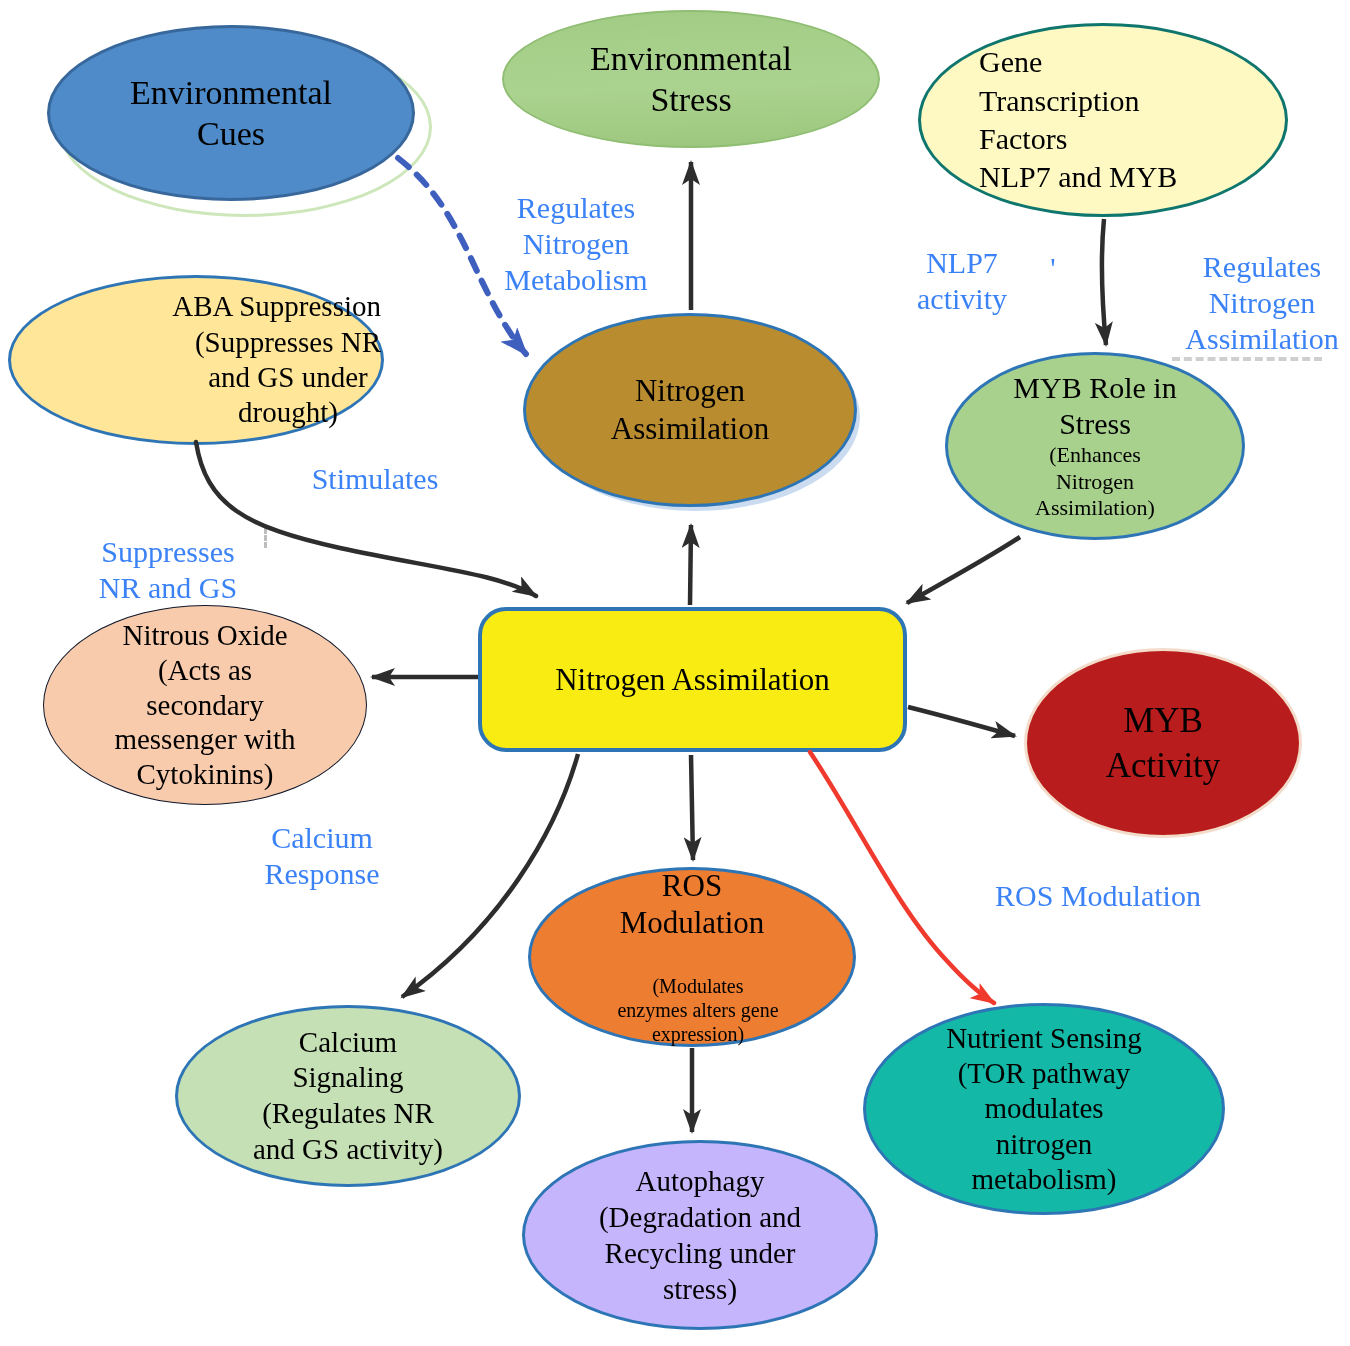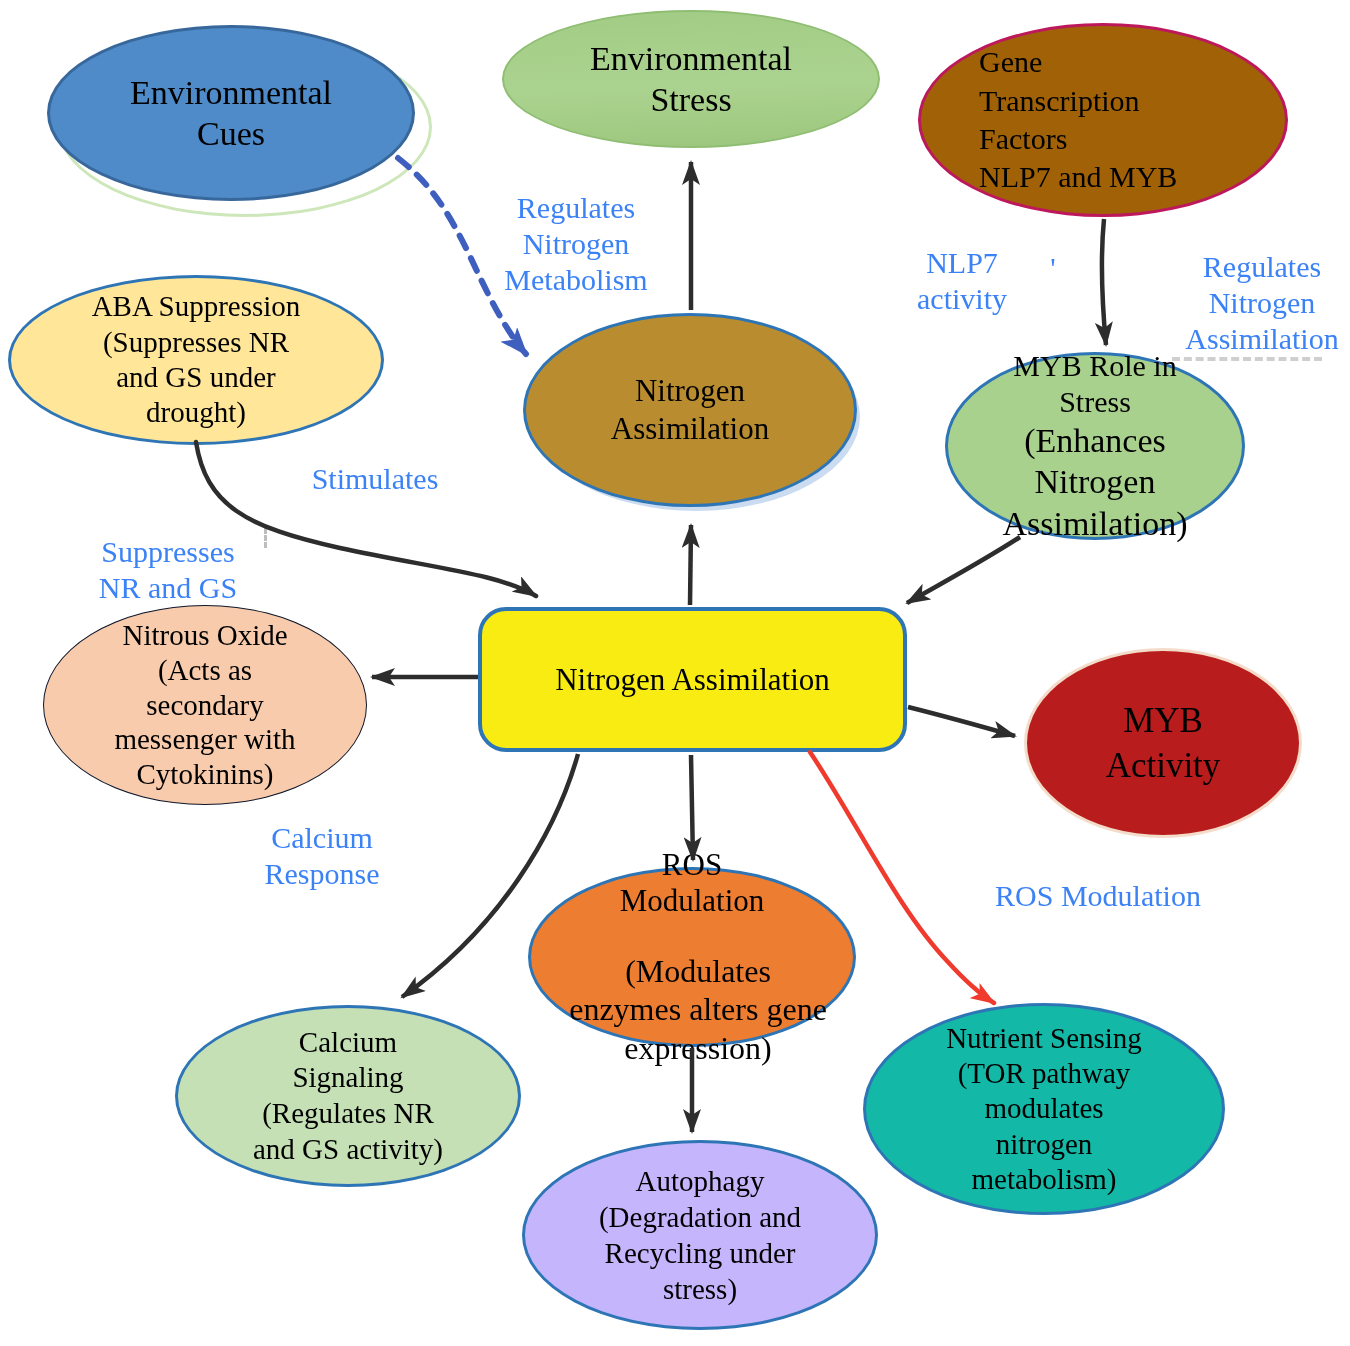--- a/index.html
+++ b/index.html
@@ -14,30 +14,30 @@
   }
   .node .t,.node .d{white-space:pre-line;display:block;}
   .lbl{
     position:absolute;z-index:4;transform:translate(-50%,-50%);white-space:pre-line;
     text-align:center;font-size:30px;line-height:1.2;color:#3b82f6;
   }
   
   #n-env-cues-back{left:58px;top:37px;width:368px;height:174px;border:3px solid #cde6ba;border-radius:50%;position:absolute;z-index:1;}
   #n-env-cues{left:47px;top:25px;width:368px;height:176px;background:#4e8bc8;border:3px solid #38679b;font-size:34px;}
   #n-env-stress{left:502px;top:10px;width:378px;height:138px;background:linear-gradient(178deg,#a2cc85 0%,#abd390 55%,#9cc67c 100%);border:2px solid #8fbe73;font-size:34px;}
-  #n-gene-tf{left:918px;top:23px;width:370px;height:194px;background:#a16207;border:3px solid #be185d;font-size:30px;align-items:flex-start;text-align:left;padding-left:58px;line-height:1.28;}
-  #n-aba{left:8px;top:275px;width:376px;height:170px;background:#ffe699;border:3px solid #2e75b6;font-size:29px;line-height:1.22;}
+  #n-gene-tf{left:918px;top:23px;width:370px;height:194px;background:#fef9c3;border:3px solid #0f766e;font-size:30px;align-items:flex-start;text-align:left;padding-left:58px;line-height:1.28;}
+  #n-aba{left:8px;top:275px;width:376px;height:170px;background:#ffe699;border:3px solid #2e75b6;font-size:29px;line-height:1.22;align-items:flex-end;}
   #n-brown{left:523px;top:313px;width:334px;height:194px;background:#b98c30;border:3px solid #2e75b6;font-size:31px;box-shadow:6px 7px 0 -3px #cbdcf1;}
   #n-myb-role{left:945px;top:352px;width:300px;height:188px;background:#a9d18e;border:3px solid #2e75b6;font-size:30px;line-height:1.2;}
-  #n-myb-role .d{font-size:34px;line-height:1.22;}
+  #n-myb-role .d{font-size:22px;line-height:1.22;}
   #n-hub{left:478px;top:607px;width:429px;height:145px;background:#f8ec12;border:4px solid #2e75b6;border-radius:28px;font-size:31px;line-height:1.28;}
   #n-nitrous{left:43px;top:605px;width:324px;height:200px;background:#f8cbad;border:1px solid #0f172a;font-size:29px;line-height:1.2;}
   #n-myb-act{left:1024px;top:648px;width:278px;height:190px;background:#b91c1c;border:3px solid #f3dcc9;font-size:35px;line-height:1.3;}
   #n-ros{left:528px;top:867px;width:328px;height:180px;background:#ed7d31;border:3px solid #2e75b6;font-size:31px;line-height:1.18;gap:32px;}
-  #n-ros .d{font-size:32px;line-height:1.2;margin-left:12px;}
+  #n-ros .d{font-size:20px;line-height:1.2;margin-left:12px;}
   #n-calcium{left:175px;top:1005px;width:346px;height:182px;background:#c5e0b4;border:3px solid #2e75b6;font-size:29px;line-height:1.23;}
   #n-autophagy{left:522px;top:1140px;width:356px;height:190px;background:#c4b5fd;border:3px solid #2e75b6;font-size:29px;line-height:1.25;}
   #n-nutrient{left:863px;top:1003px;width:362px;height:212px;background:#14b8a6;border:3px solid #2e75b6;font-size:29px;line-height:1.22;}
   
   #l-rnm{left:576px;top:244px;}
   #l-nlp7{left:962px;top:281px;}
   #l-rna{left:1262px;top:303px;}
   #l-stim{left:375px;top:479px;white-space:nowrap;}
   #l-sup{left:168px;top:570px;}
   #l-cal{left:322px;top:856px;}

